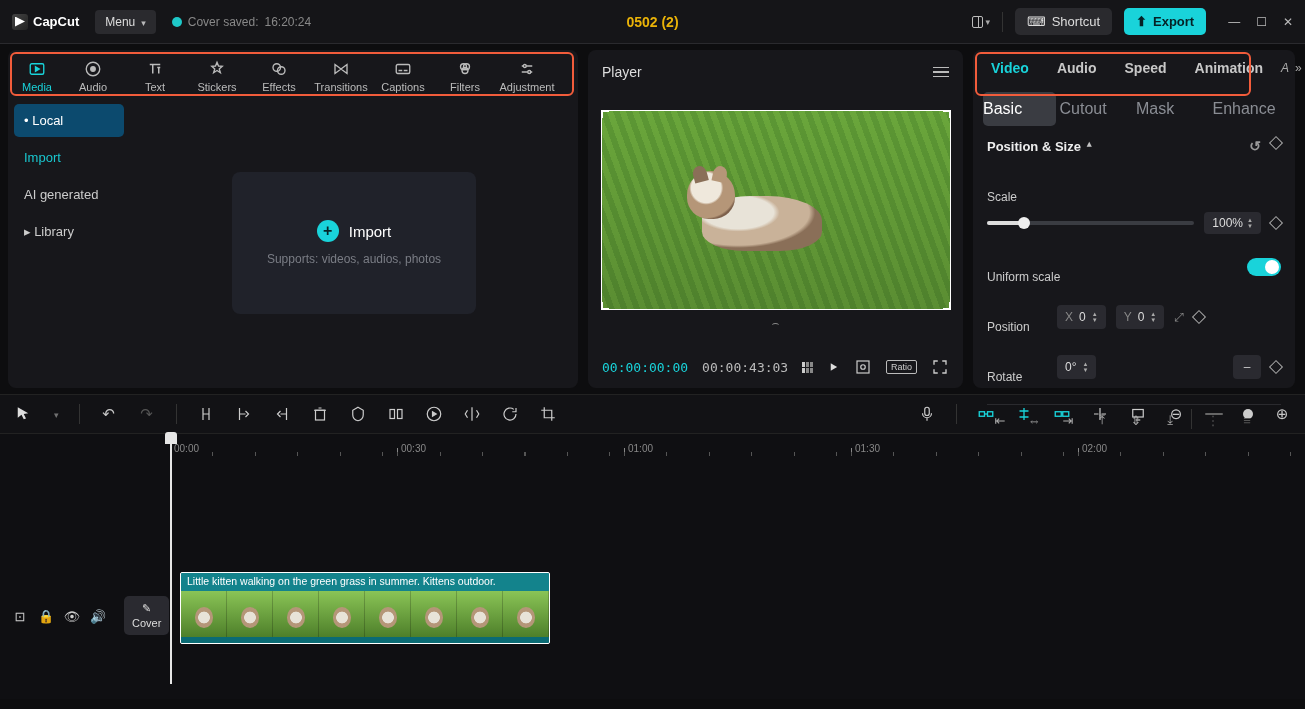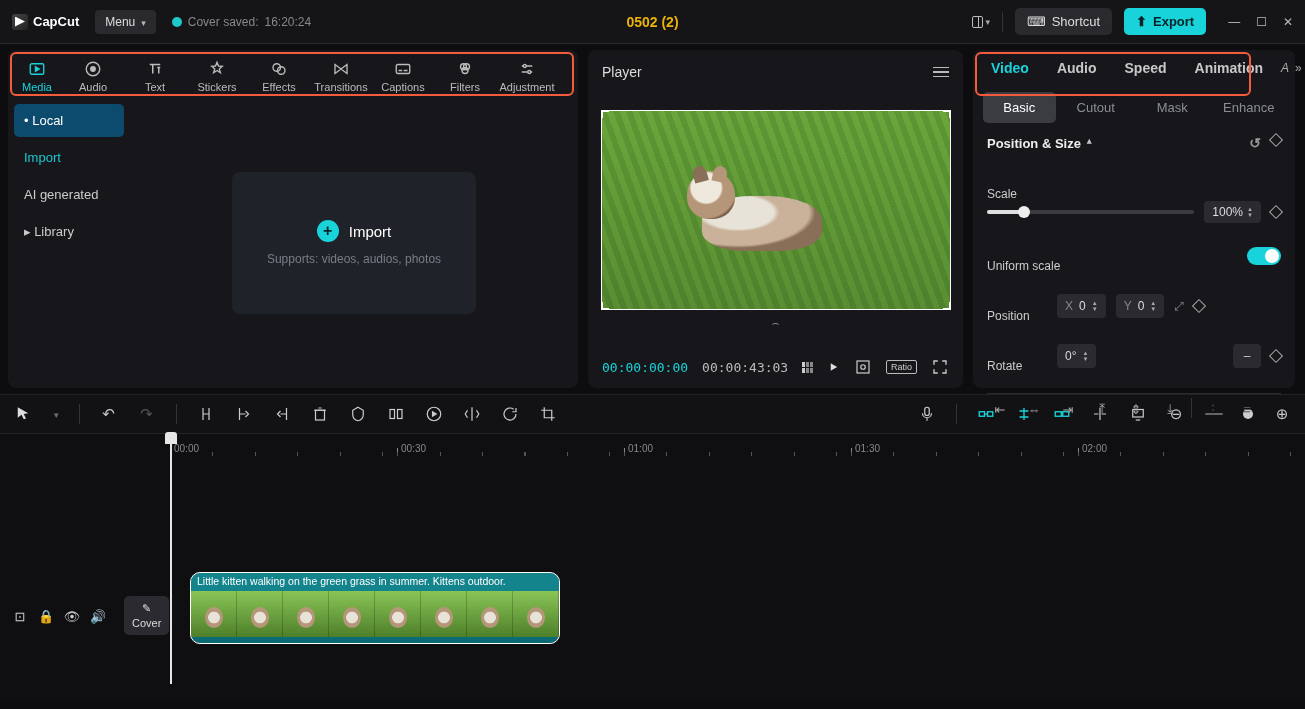--- a/index.html
+++ b/index.html
@@ -72,21 +72,21 @@
 .grid-ico{display:grid;grid-template-columns:repeat(3,3px);grid-template-rows:repeat(2,5px);gap:1px;}
 .grid-ico i{background:#888;}
 .grid-ico i.on{background:#ccc;}
 
 .inspector { width:322px; display:flex; flex-direction:column; position:relative;}
 .insp-tabs { display:flex; height:48px; align-items:center; padding:0 8px; gap:8px; }
 .insp-highlight { top:2px; left:2px; width:276px; height:44px; }
 .insp-tab { padding:10px 10px; font-size:14px; font-weight:600; cursor:pointer; }
 .insp-tab.active { color:#19d3da; }
 .insp-subtabs { display:flex; height:36px; padding:0 10px; gap:4px; margin-top:6px;}
-.sub-tab { flex:1; text-align:center; padding:8px 0; color:#8a8d94; border-radius:5px; cursor:pointer; font-size:13px;}
+.sub-tab { flex:1; padding:8px 0; color:#8a8d94; border-radius:5px; cursor:pointer; font-size:16px;}
 .sub-tab.active { background:#3a3c42; color:#fff; }
 .insp-body { padding:12px 14px; display:flex; flex-direction:column; gap:16px; }
 .section-head { display:flex; align-items:center; gap:6px; color:#eee; font-size:13px; font-weight:600;}
 .section-icons { margin-left:auto; display:flex; gap:10px; color:#999; }
 .control-row { display:flex; align-items:center; gap:10px; }
 .ctrl-label { width:60px; color:#ccc; font-size:12px;margin-top:20px; }
 .slider { flex:1; height:4px; background:#3a3c42; border-radius:2px; position:relative; cursor:pointer;}
 .slider-fill { position:absolute; left:0; top:0; height:100%; width:18%; background:#ddd; border-radius:2px;}
 .slider-knob { position:absolute; left:18%; top:50%; width:12px; height:12px; background:#eee; border-radius:50%; transform:translate(-50%,-50%);}
 .val-box { background:#2a2a30; padding:4px 8px; border-radius:4px; min-width:50px; text-align:center; color:#ddd; font-size:12px; display:flex; align-items:center; gap:4px; justify-content:center;}
@@ -118,21 +118,21 @@
 .ruler-seg::before { content:""; position:absolute; left:0; bottom:0; width:1px; height:8px; background:#888;}
 .ruler-seg span { position:absolute; left:4px; bottom:2px; }
 .ruler-ticks { position:absolute; left:0; bottom:0; width:100%; height:4px;
   background:repeating-linear-gradient(90deg,#555 0 1px, transparent 1px 42.5px);}
 .playhead { position:absolute; left:170px; top:0; width:2px; height:250px; background:#e6e6e6; z-index:15;}
 .playhead::before { content:""; position:absolute; top:-2px; left:-5px; width:12px; height:12px; background:#e6e6e6; border-radius:3px 3px 0 0; }
 .tracks { flex:1; position:relative; padding-top:80px; }
 .track-controls { position:absolute; left:12px; top:152px; display:flex; gap:10px; color:#ccc; align-items:center;}
 .tc-ico{width:16px;height:16px;cursor:pointer;display:flex;align-items:center;justify-content:center;font-size:13px;}
 .cover-btn { position:absolute; left:124px; top:140px; background:#2a2a30; padding:6px 8px; border-radius:5px; display:flex; flex-direction:column; align-items:center; gap:2px; color:#ddd; cursor:pointer; font-size:11px;}
-.clip { position:absolute; left:190px; top:116px; width:370px; height:72px; border:1.5px solid #fff; background:#a3a3a3; border-radius:10px; overflow:hidden; cursor:pointer;}
+.clip { position:absolute; left:180px; top:116px; width:370px; height:72px; border:1.5px solid #fff; background:#a3a3a3; border-radius:2px; overflow:hidden; cursor:pointer;}
 .clip-label { position:absolute; top:0; left:0; right:0; height:18px; background:#13838c; color:#fff; font-size:10.5px; padding:2px 6px; white-space:nowrap; overflow:hidden;}
 .clip-thumbs { position:absolute; top:18px; left:0; right:0; bottom:6px; display:flex;}
 .thumb { flex:1; background:
   linear-gradient(180deg,#8ac456 0%, #4e7f2a 100%);
   position:relative; border-right:1px solid rgba(0,0,0,.2);}
 .thumb::after{content:"";position:absolute;left:30%;top:35%;width:40%;height:45%;background:radial-gradient(circle,#e8e3d8 0 40%,#b59678 45% 100%);border-radius:50%;}
 .clip-bottom { position:absolute; bottom:0; left:0; right:0; height:6px; background:#0a6b74;}
 
 svg{width:100%;height:100%;}
 </style>
@@ -360,21 +360,21 @@
       <div class="section-head">
         <span>Position &amp; Size</span>
         <span class="chev" style="transform:rotate(180deg);display:inline-block"></span>
         <div class="section-icons">
           <span class="reset-ico"></span>
           <div class="diamond"></div>
         </div>
       </div>
       <div>
         <div class="ctrl-label">Scale</div>
-        <div class="control-row" style="">
+        <div class="control-row" style="margin-top:8px">
           <div class="slider">
             <div class="slider-fill"></div>
               <div class="slider-knob"></div>
           </div>
           <div class="val-box">
             <span>100%</span>
             <div class="stepper">
                 <span>▲</span>
                 <span>▼</span>
               </div>

